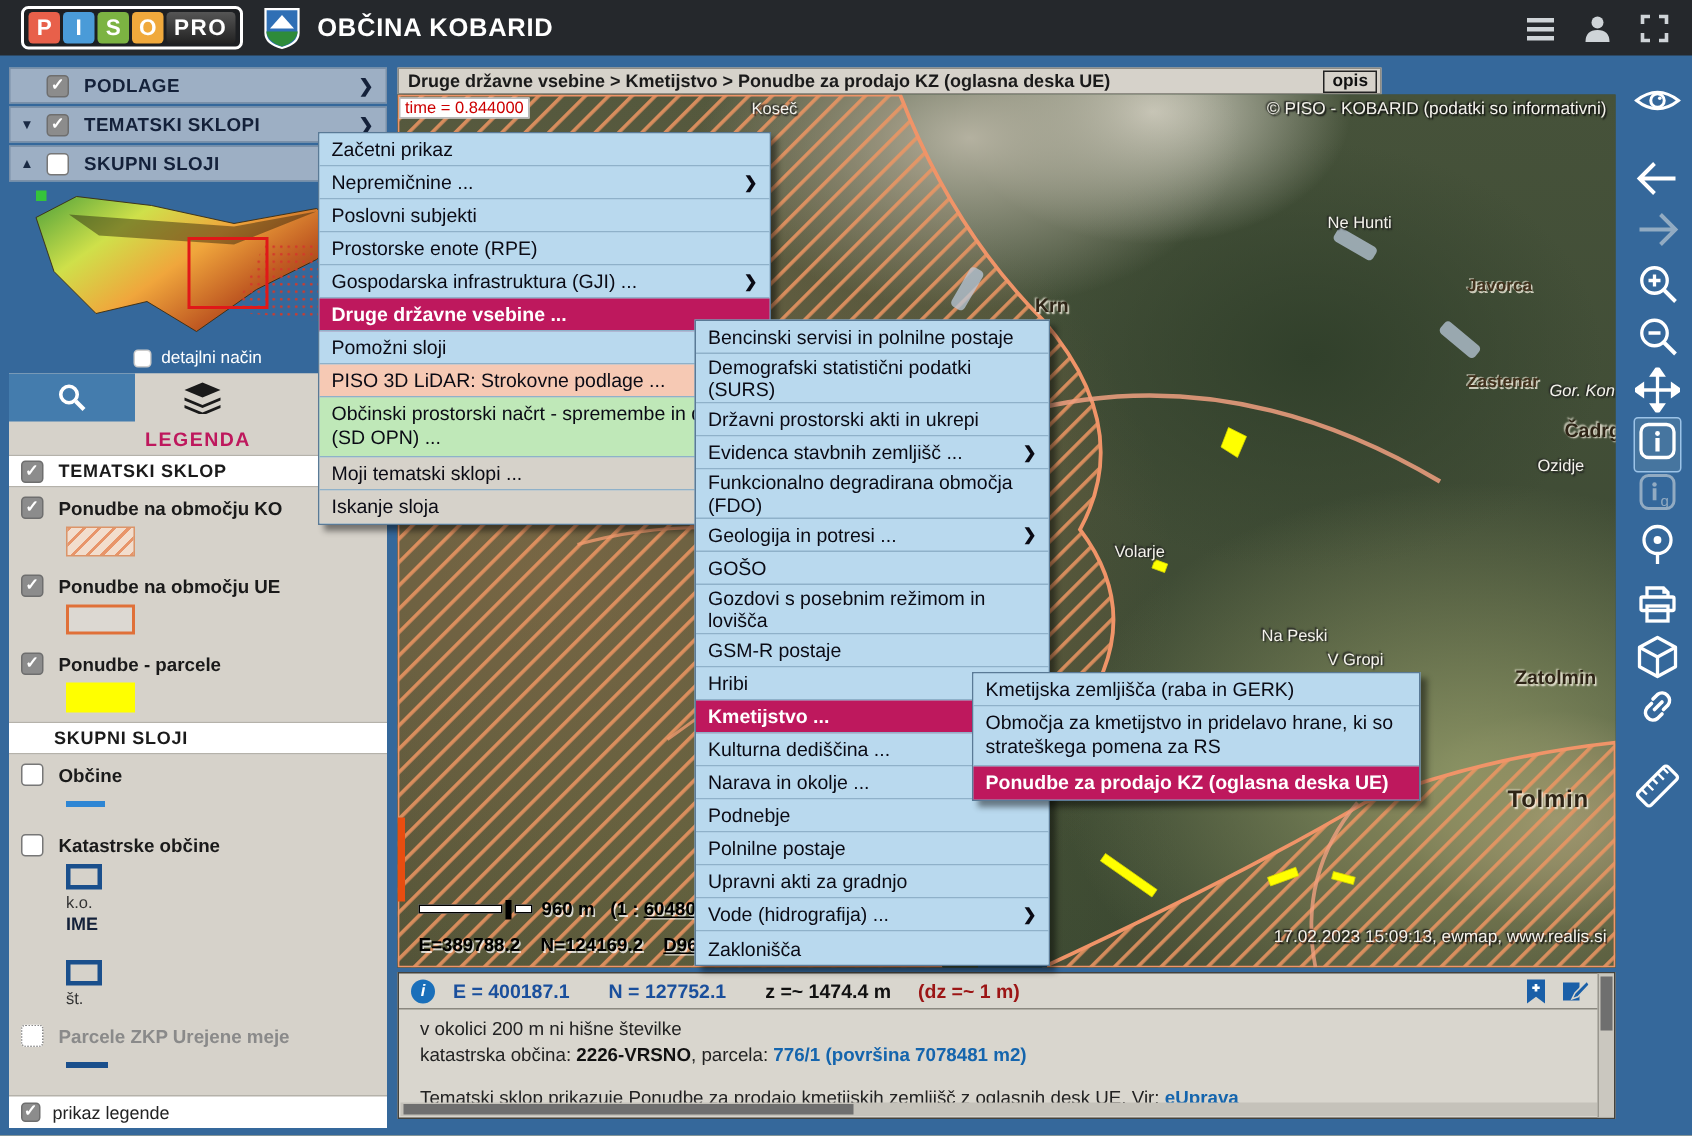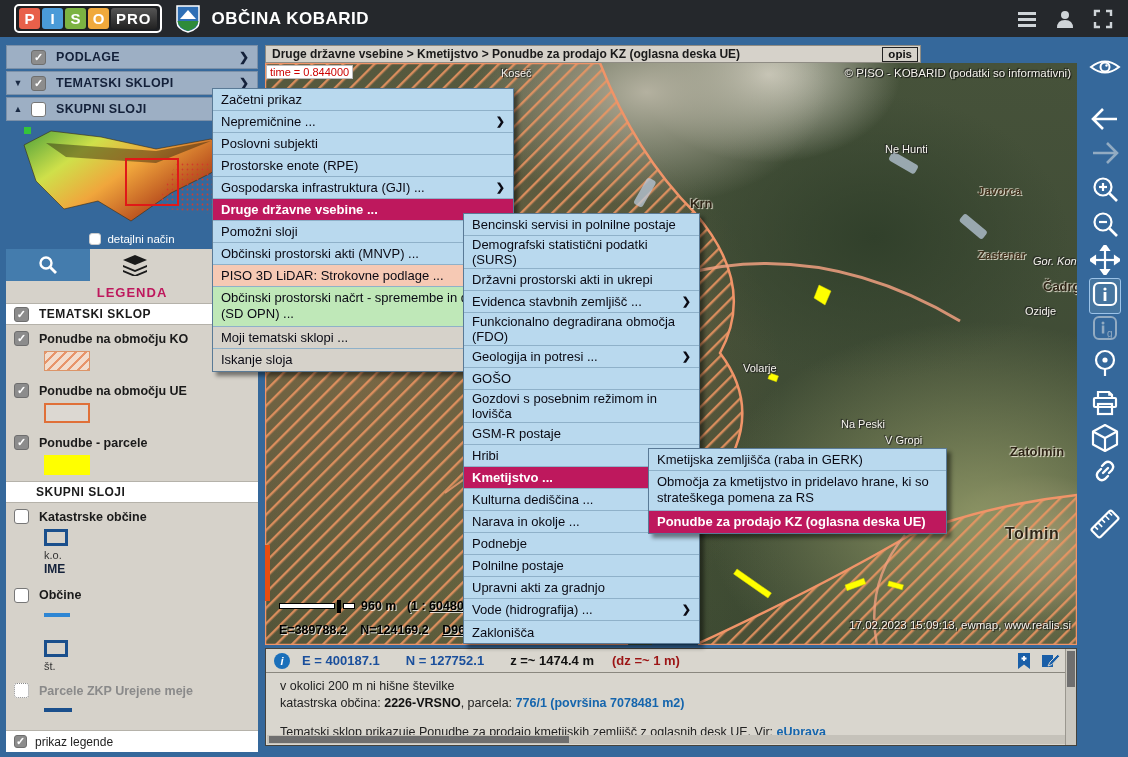--- a/index.html
+++ b/index.html
@@ -284,34 +284,34 @@
 
       <div class="lrow-head" style="padding-left:30px;">
         <span>SKUPNI SLOJI</span>
       </div>
 
       <div class="litem">
         <div class="ll1">
             <span class="cb unchecked">
               <i>✓</i>
             </span>
+            <span>Občine</span>
+          </div>
+        <div class="swatch sw-lineblue"></div>
+      </div>
+      <div class="litem">
+        <div class="ll1">
+            <span class="cb unchecked">
+              <i>✓</i>
+            </span>
             <span>Katastrske občine</span>
           </div>
         <div class="swatch sw-rect"></div>
         <div class="subl">k.o.</div>
         <div class="subl b">IME</div>
-      </div>
-      <div class="litem">
-        <div class="ll1">
-            <span class="cb unchecked">
-              <i>✓</i>
-            </span>
-            <span>Občine</span>
-          </div>
-        <div class="swatch sw-lineblue"></div>
       </div>
       <div class="litem dis">
         <div class="swatch sw-rect"></div>
         <div class="subl">št.</div>
       </div>
       <div class="litem dis">
         <div class="ll1">
             <span class="cb dotted">
               <i>✓</i>
             </span>
@@ -424,23 +424,20 @@
       </div>
     <div class="mi">
         <span>Gospodarska infrastruktura (GJI) ...</span>
         <span class="arr">❯</span>
       </div>
     <div class="mi sel">
         <span>Druge državne vsebine ...</span>
       </div>
     <div class="mi">
         <span>Pomožni sloji</span>
-      </div>
-    <div class="mi">
-        <span>Občinski prostorski akti (MNVP) ...</span>
       </div>
     <div class="mi salmon">
         <span>PISO 3D LiDAR: Strokovne podlage ...</span>
       </div>
     <div class="mi green two">
         <span>Občinski prostorski načrt - spremembe in dopoln (SD OPN) ...</span>
       </div>
     <div class="mi gray">
         <span>Moji tematski sklopi ...</span>
       </div>

